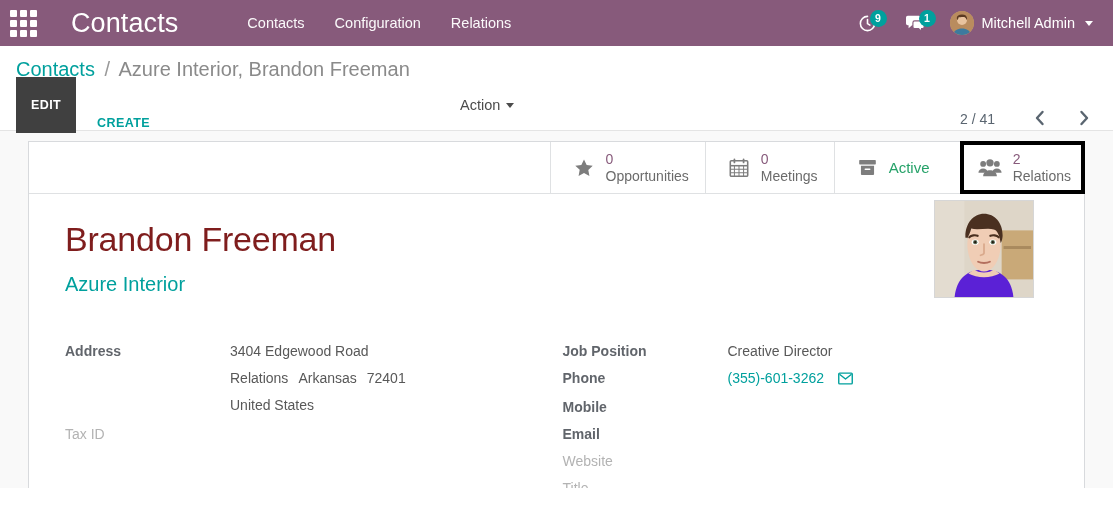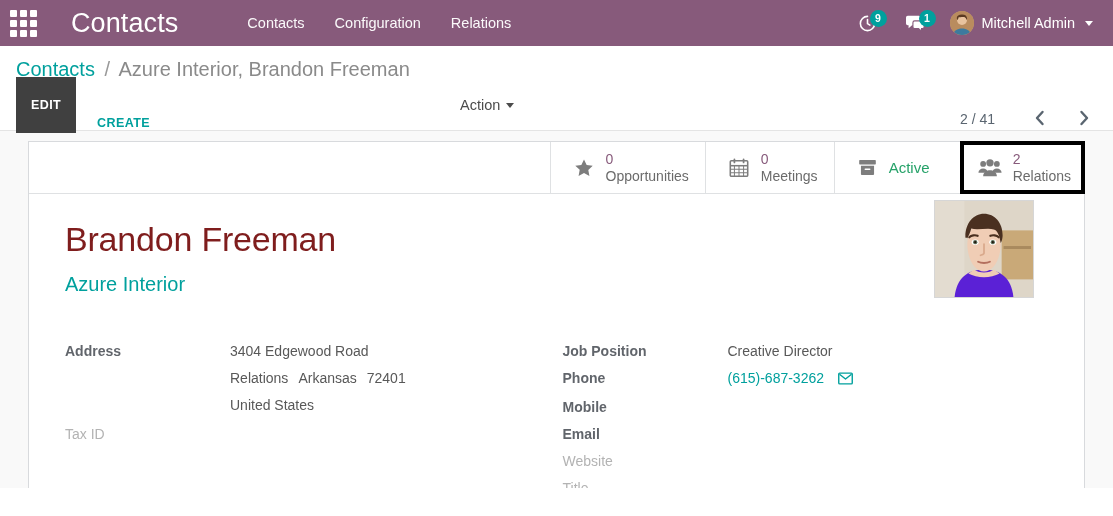--- a/index.html
+++ b/index.html
@@ -495,21 +495,21 @@
         <div class="form-col right">
 
           <div class="f-row">
             <div class="f-label">Job Position</div>
             <div class="f-value">Creative Director</div>
           </div>
 
           <div class="f-row">
             <div class="f-label">Phone</div>
             <div class="f-value">
-              <span class="f-value link">(615)-687-3262</span>
+              <span class="f-value link">(355)-601-3262</span>
               <span class="sms-icon">
                 <svg width="15" height="13" viewBox="0 0 16 13">
                   <rect x="0.8" y="0.8" width="14.4" height="11.4" rx="1" fill="none" stroke="#00A09D" stroke-width="1.5"></rect>
                   <path d="M1.6 2 8 7 14.4 2" fill="none" stroke="#00A09D" stroke-width="1.5" stroke-linejoin="round"></path>
                 </svg>
               </span>
             </div>
           </div>
 
           <div class="f-row">

